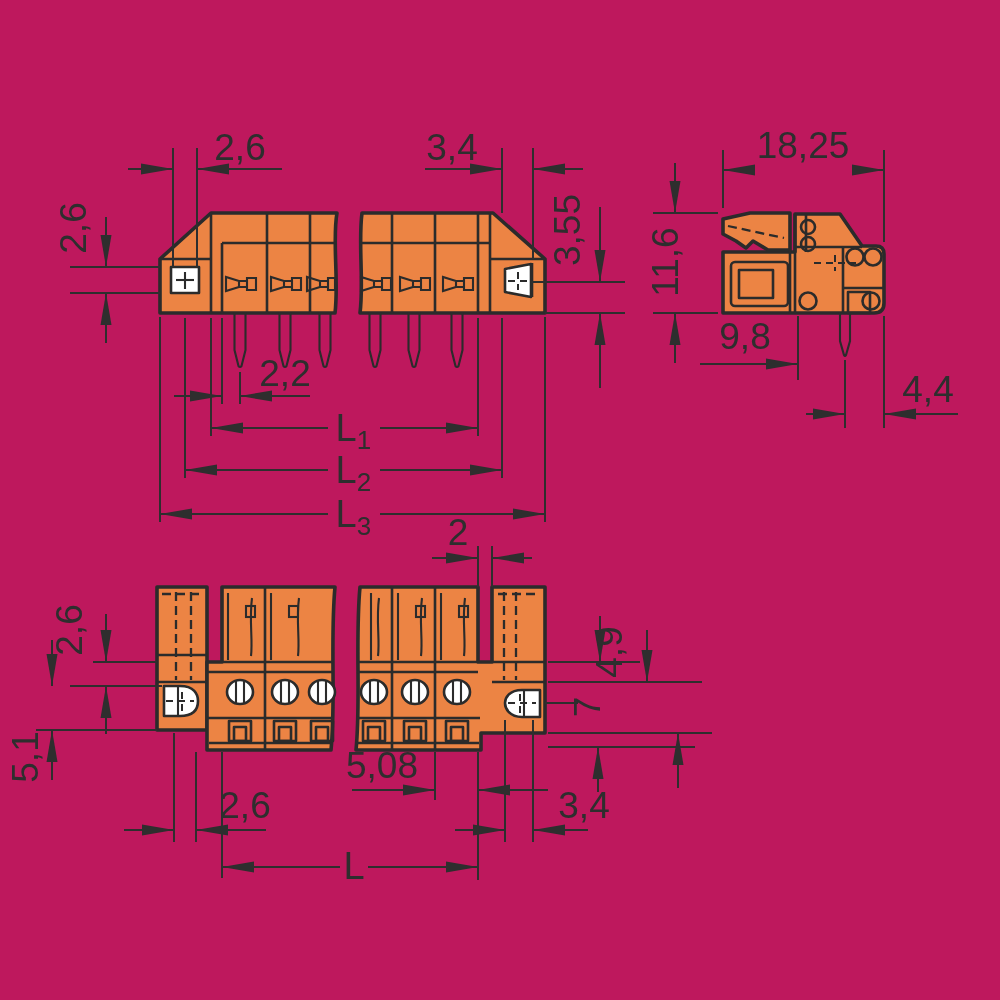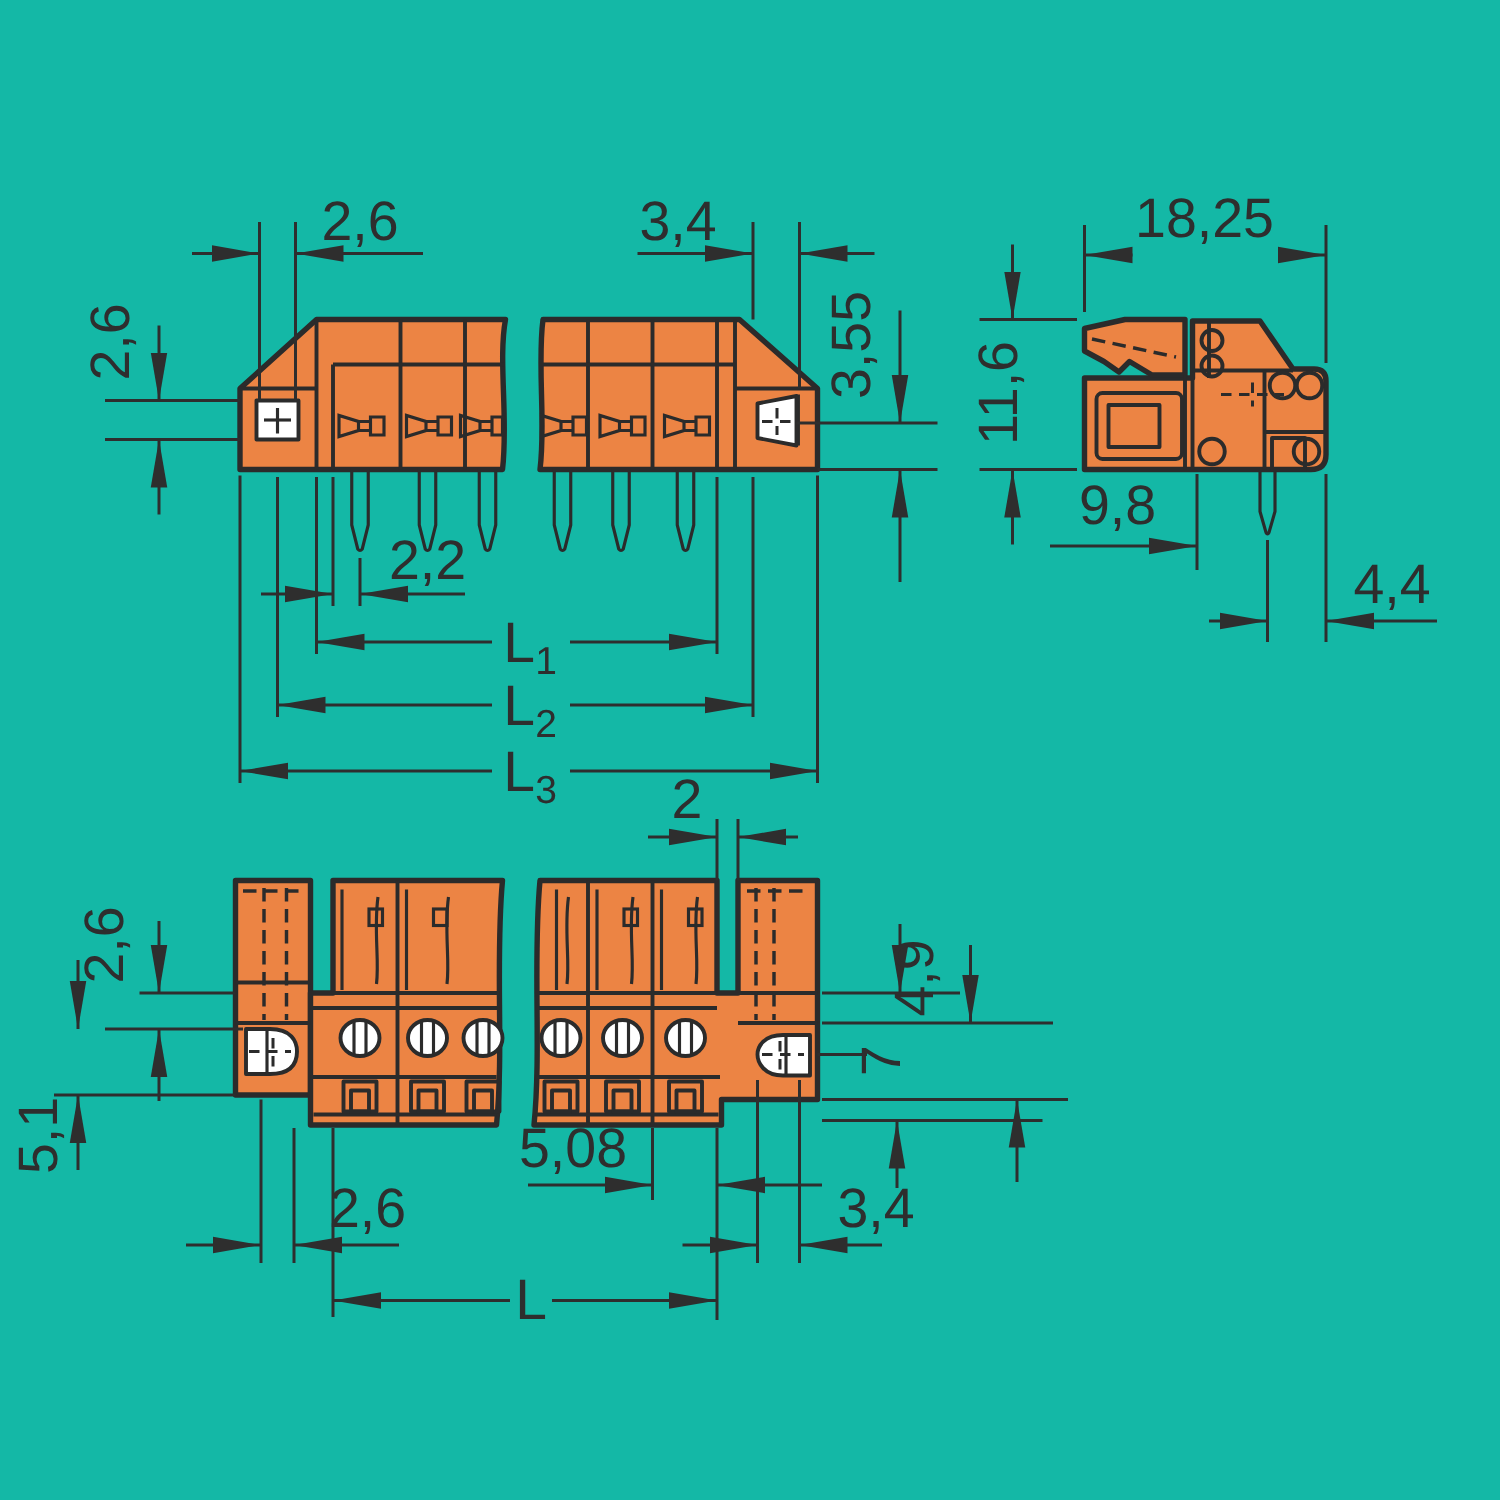--- a/index.html
+++ b/index.html
@@ -1,16 +1,16 @@
 <!DOCTYPE html>
 <html><head>
 <meta charset="utf-8">
 <style>
   html,body { margin:0; padding:0; background:#ffffff; }
-  .stage { position:relative; width:1000px; height:1000px; background:#14b8a6; overflow:hidden; }
+  .stage { position:relative; width:1000px; height:1000px; background:#be185d; overflow:hidden; }
   svg { display:block; }
   svg text { font-family:"Liberation Sans","DejaVu Sans",sans-serif; fill:#2E2E2E; }
   .t37 { font-size:37px; }
   .t26 { font-size:26px; }
   .t38 { font-size:38px; }
   .outline { stroke:#2B2B2B; stroke-width:3.6; stroke-linejoin:round; }
   .inner   { stroke:#2B2B2B; stroke-width:2.6; fill:none; stroke-linejoin:round; }
   .thin    { stroke:#2B2B2B; stroke-width:2.1; fill:none; }
   .hid     { stroke:#2B2B2B; stroke-width:2.3; fill:none; stroke-dasharray:9 5; }
   .cdash   { stroke:#2B2B2B; stroke-width:2; fill:none; stroke-dasharray:7 5; }

